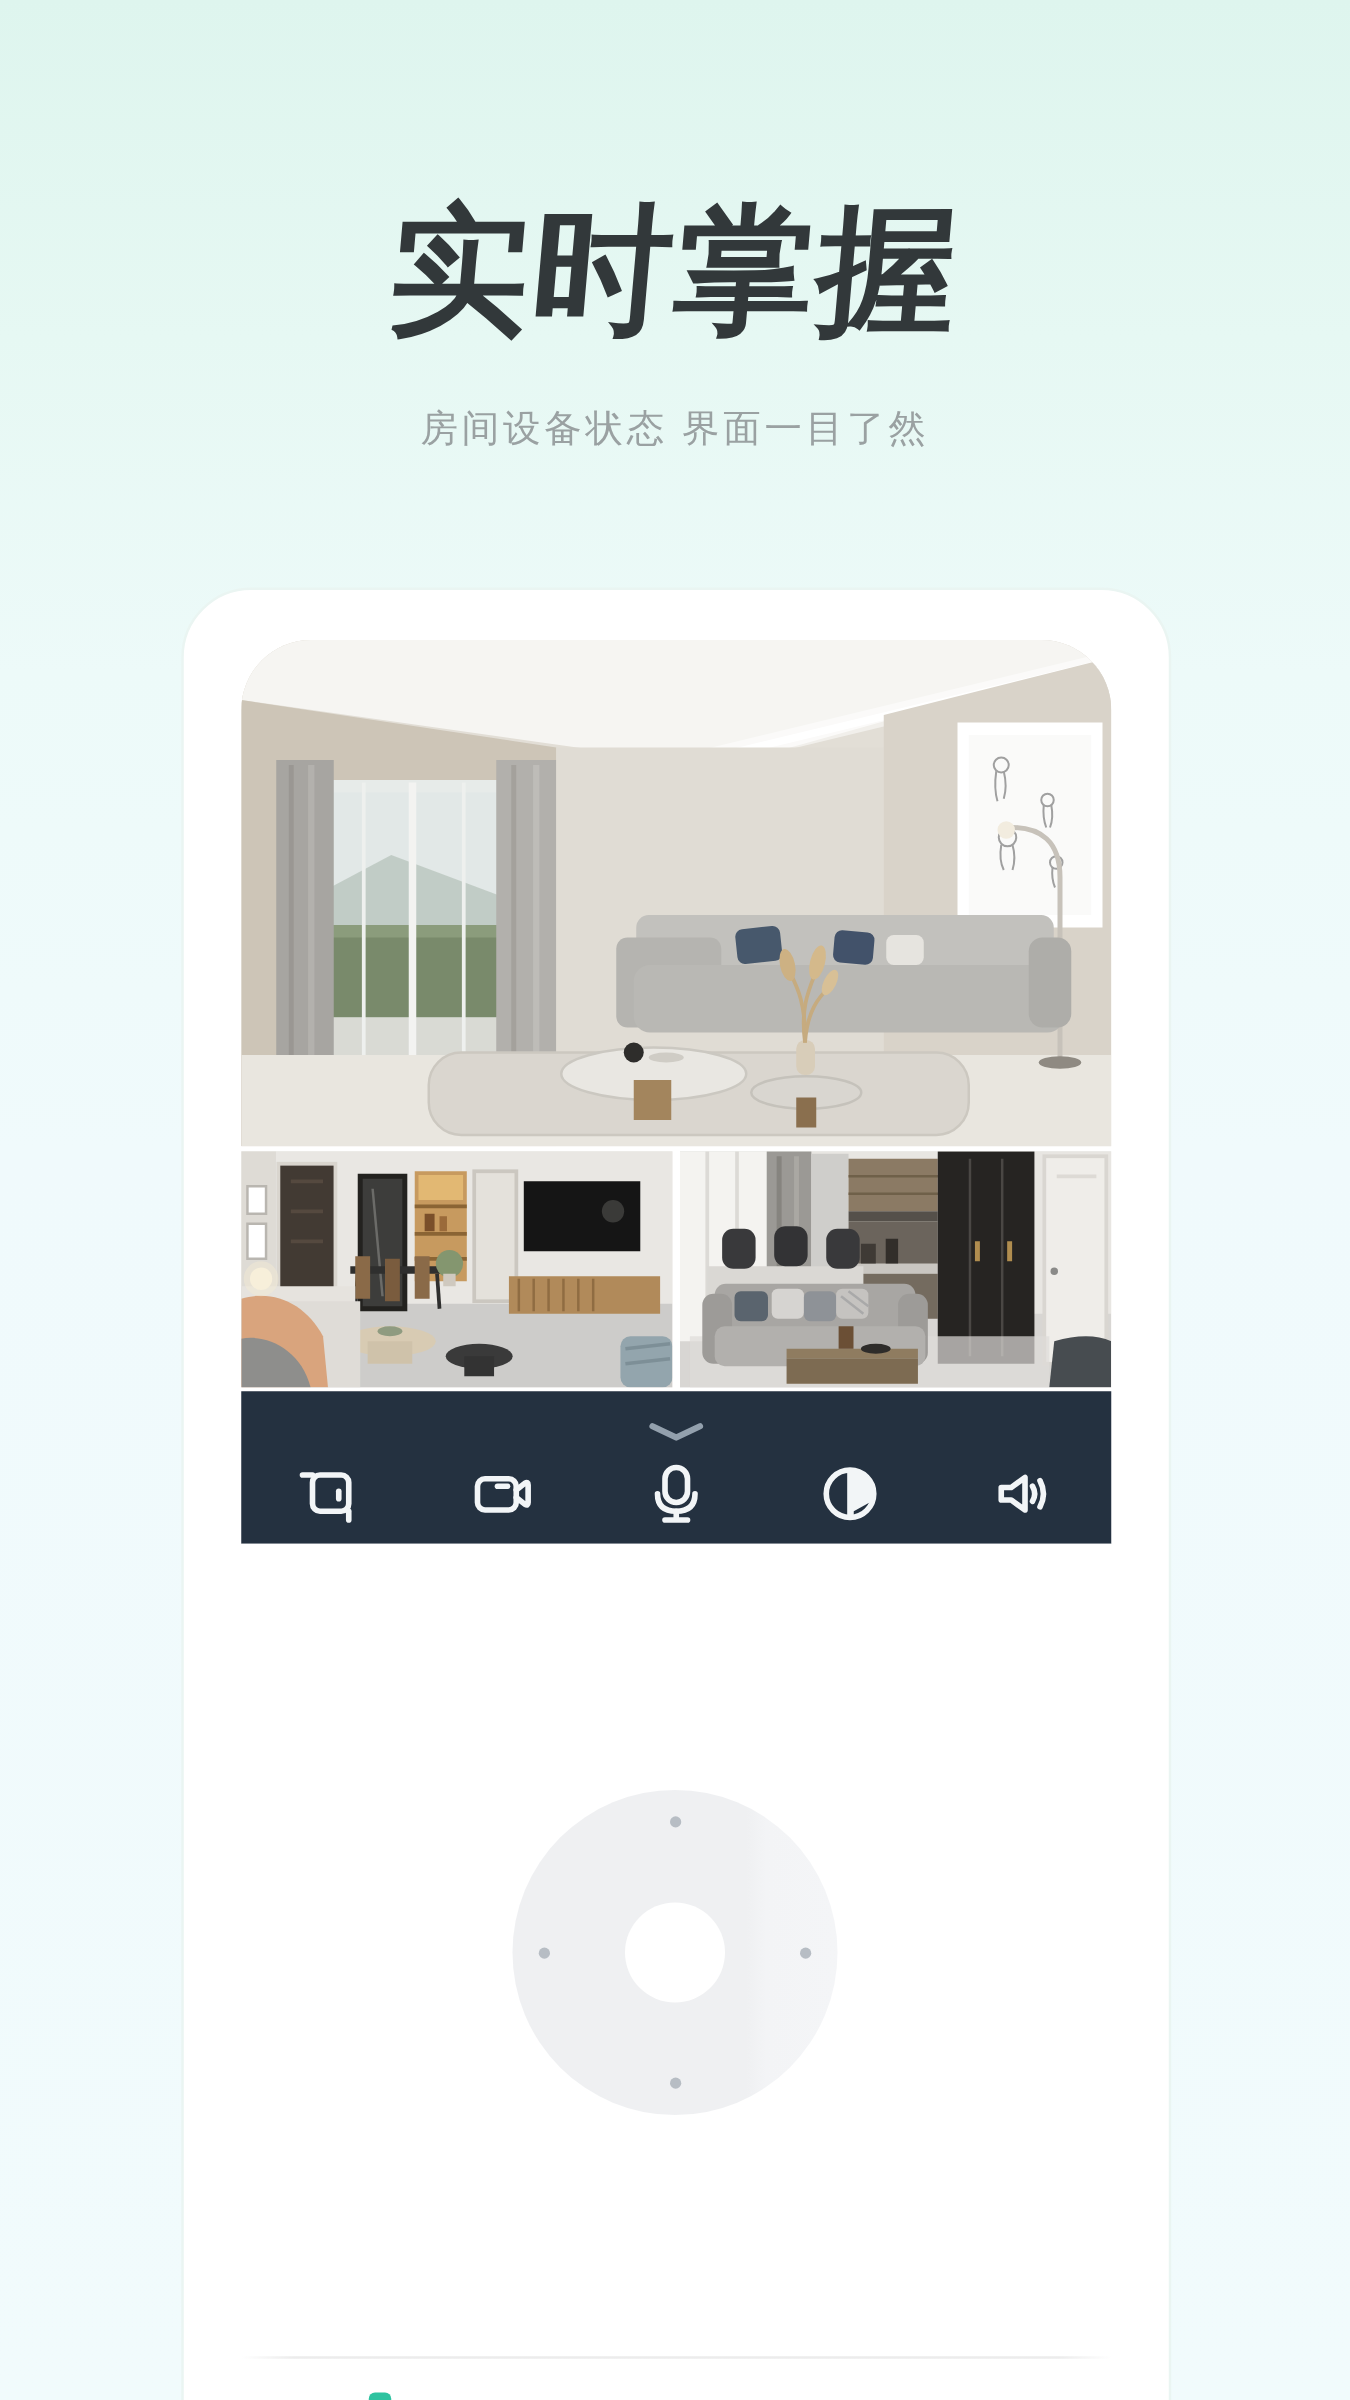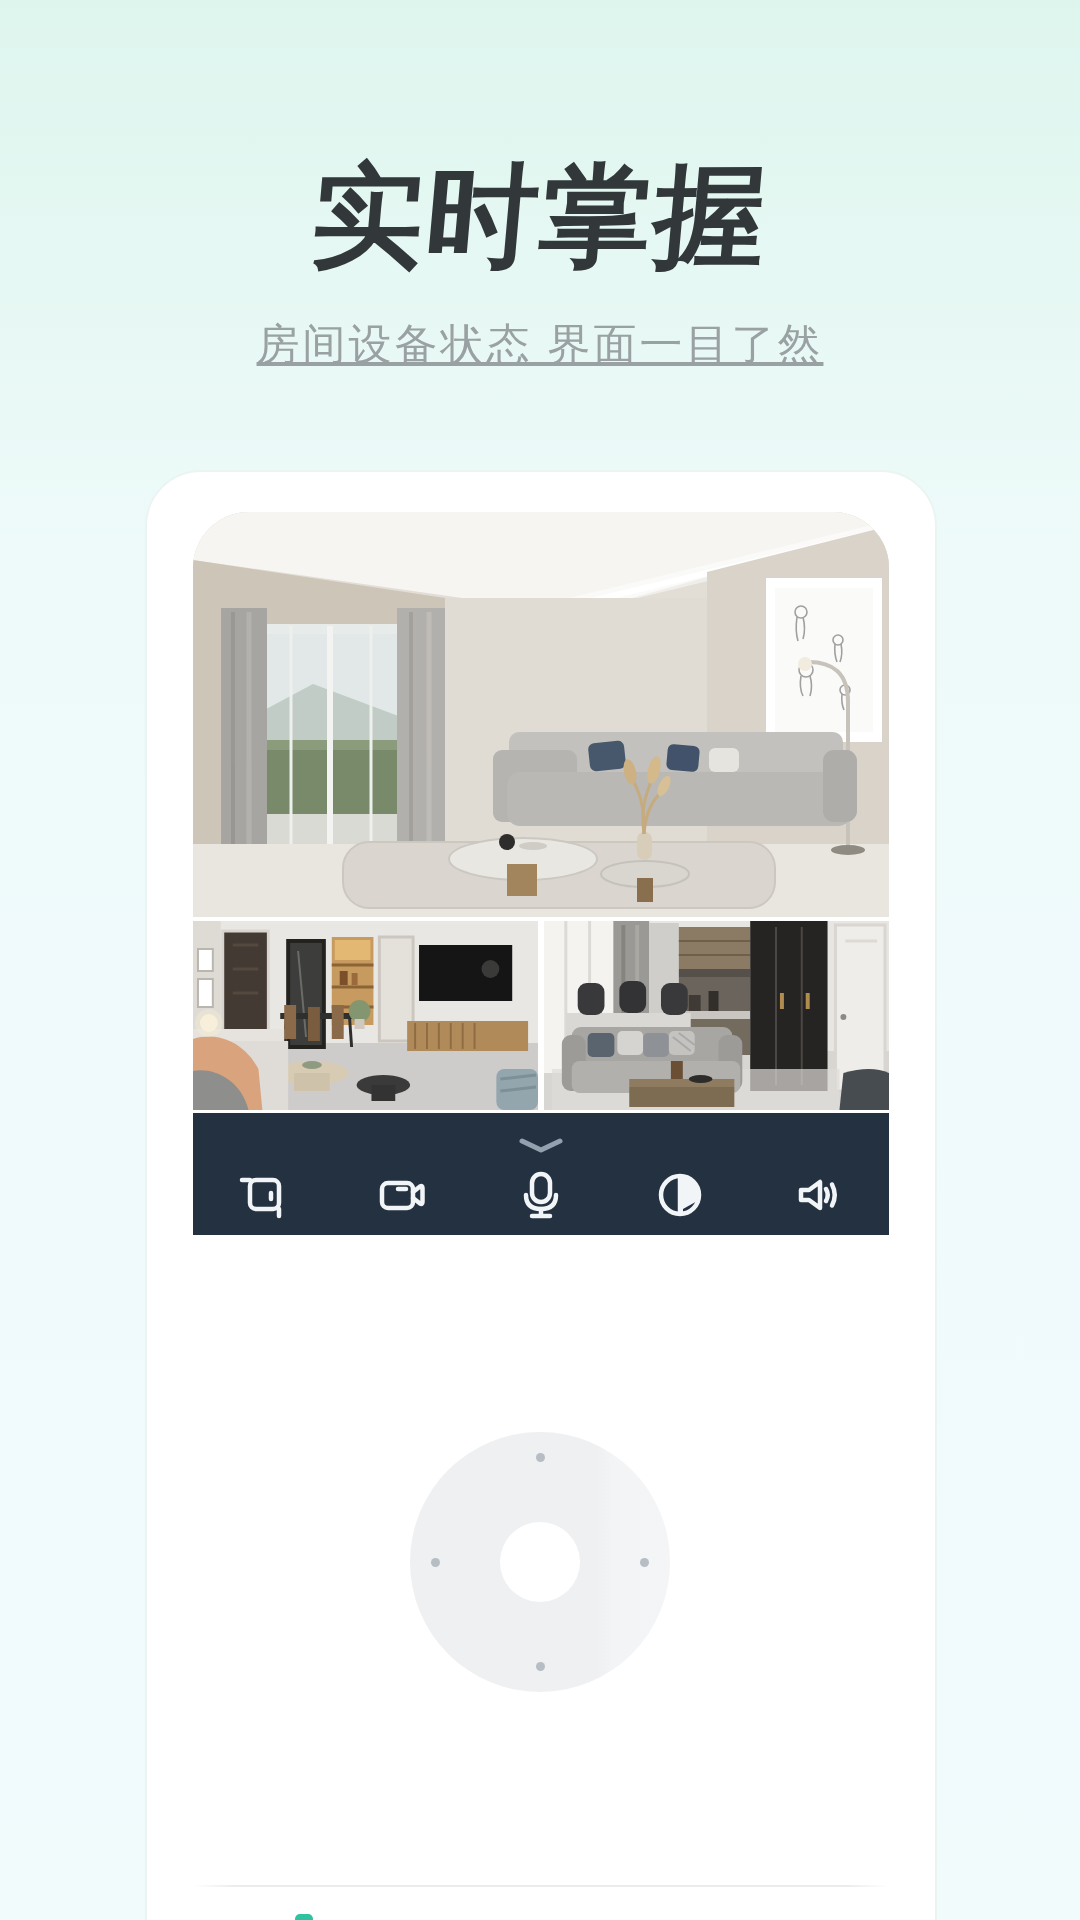--- a/index.html
+++ b/index.html
@@ -8,21 +8,21 @@
     font-family:"Liberation Sans",sans-serif;
     background:linear-gradient(180deg,#def5ee 0%,#e6f8f3 14%,#edfaf9 28%,#f0fafc 48%,#f1fbfc 100%);
   }
   
   .hero{position:absolute;top:158px;left:0;width:1080px;text-align:center;}
   .hero h1{
     margin:0;font-size:112px;line-height:118px;font-weight:900;color:#32383a;
     letter-spacing:2px;transform:skewX(-5deg);
   }
   .hero p{
-    margin:42px 0 0 0;font-size:43px;line-height:52px;color:#9aa1a2;letter-spacing:3px;font-weight:500;text-decoration:underline;
+    margin:42px 0 0 0;font-size:30px;line-height:52px;color:#9aa1a2;letter-spacing:3px;font-weight:500;
   }
   
   .phone{
     position:absolute;left:145px;top:470px;width:792px;height:1470px;
     background:#ffffff;border:2px solid #eaf5f2;box-sizing:border-box;
     border-radius:56px 56px 0 0;
     padding:40px 46px 0 46px;
   }
   .feed-main{
     width:696px;height:405px;border-radius:56px 56px 0 0;overflow:hidden;background:#e7e3dc;

